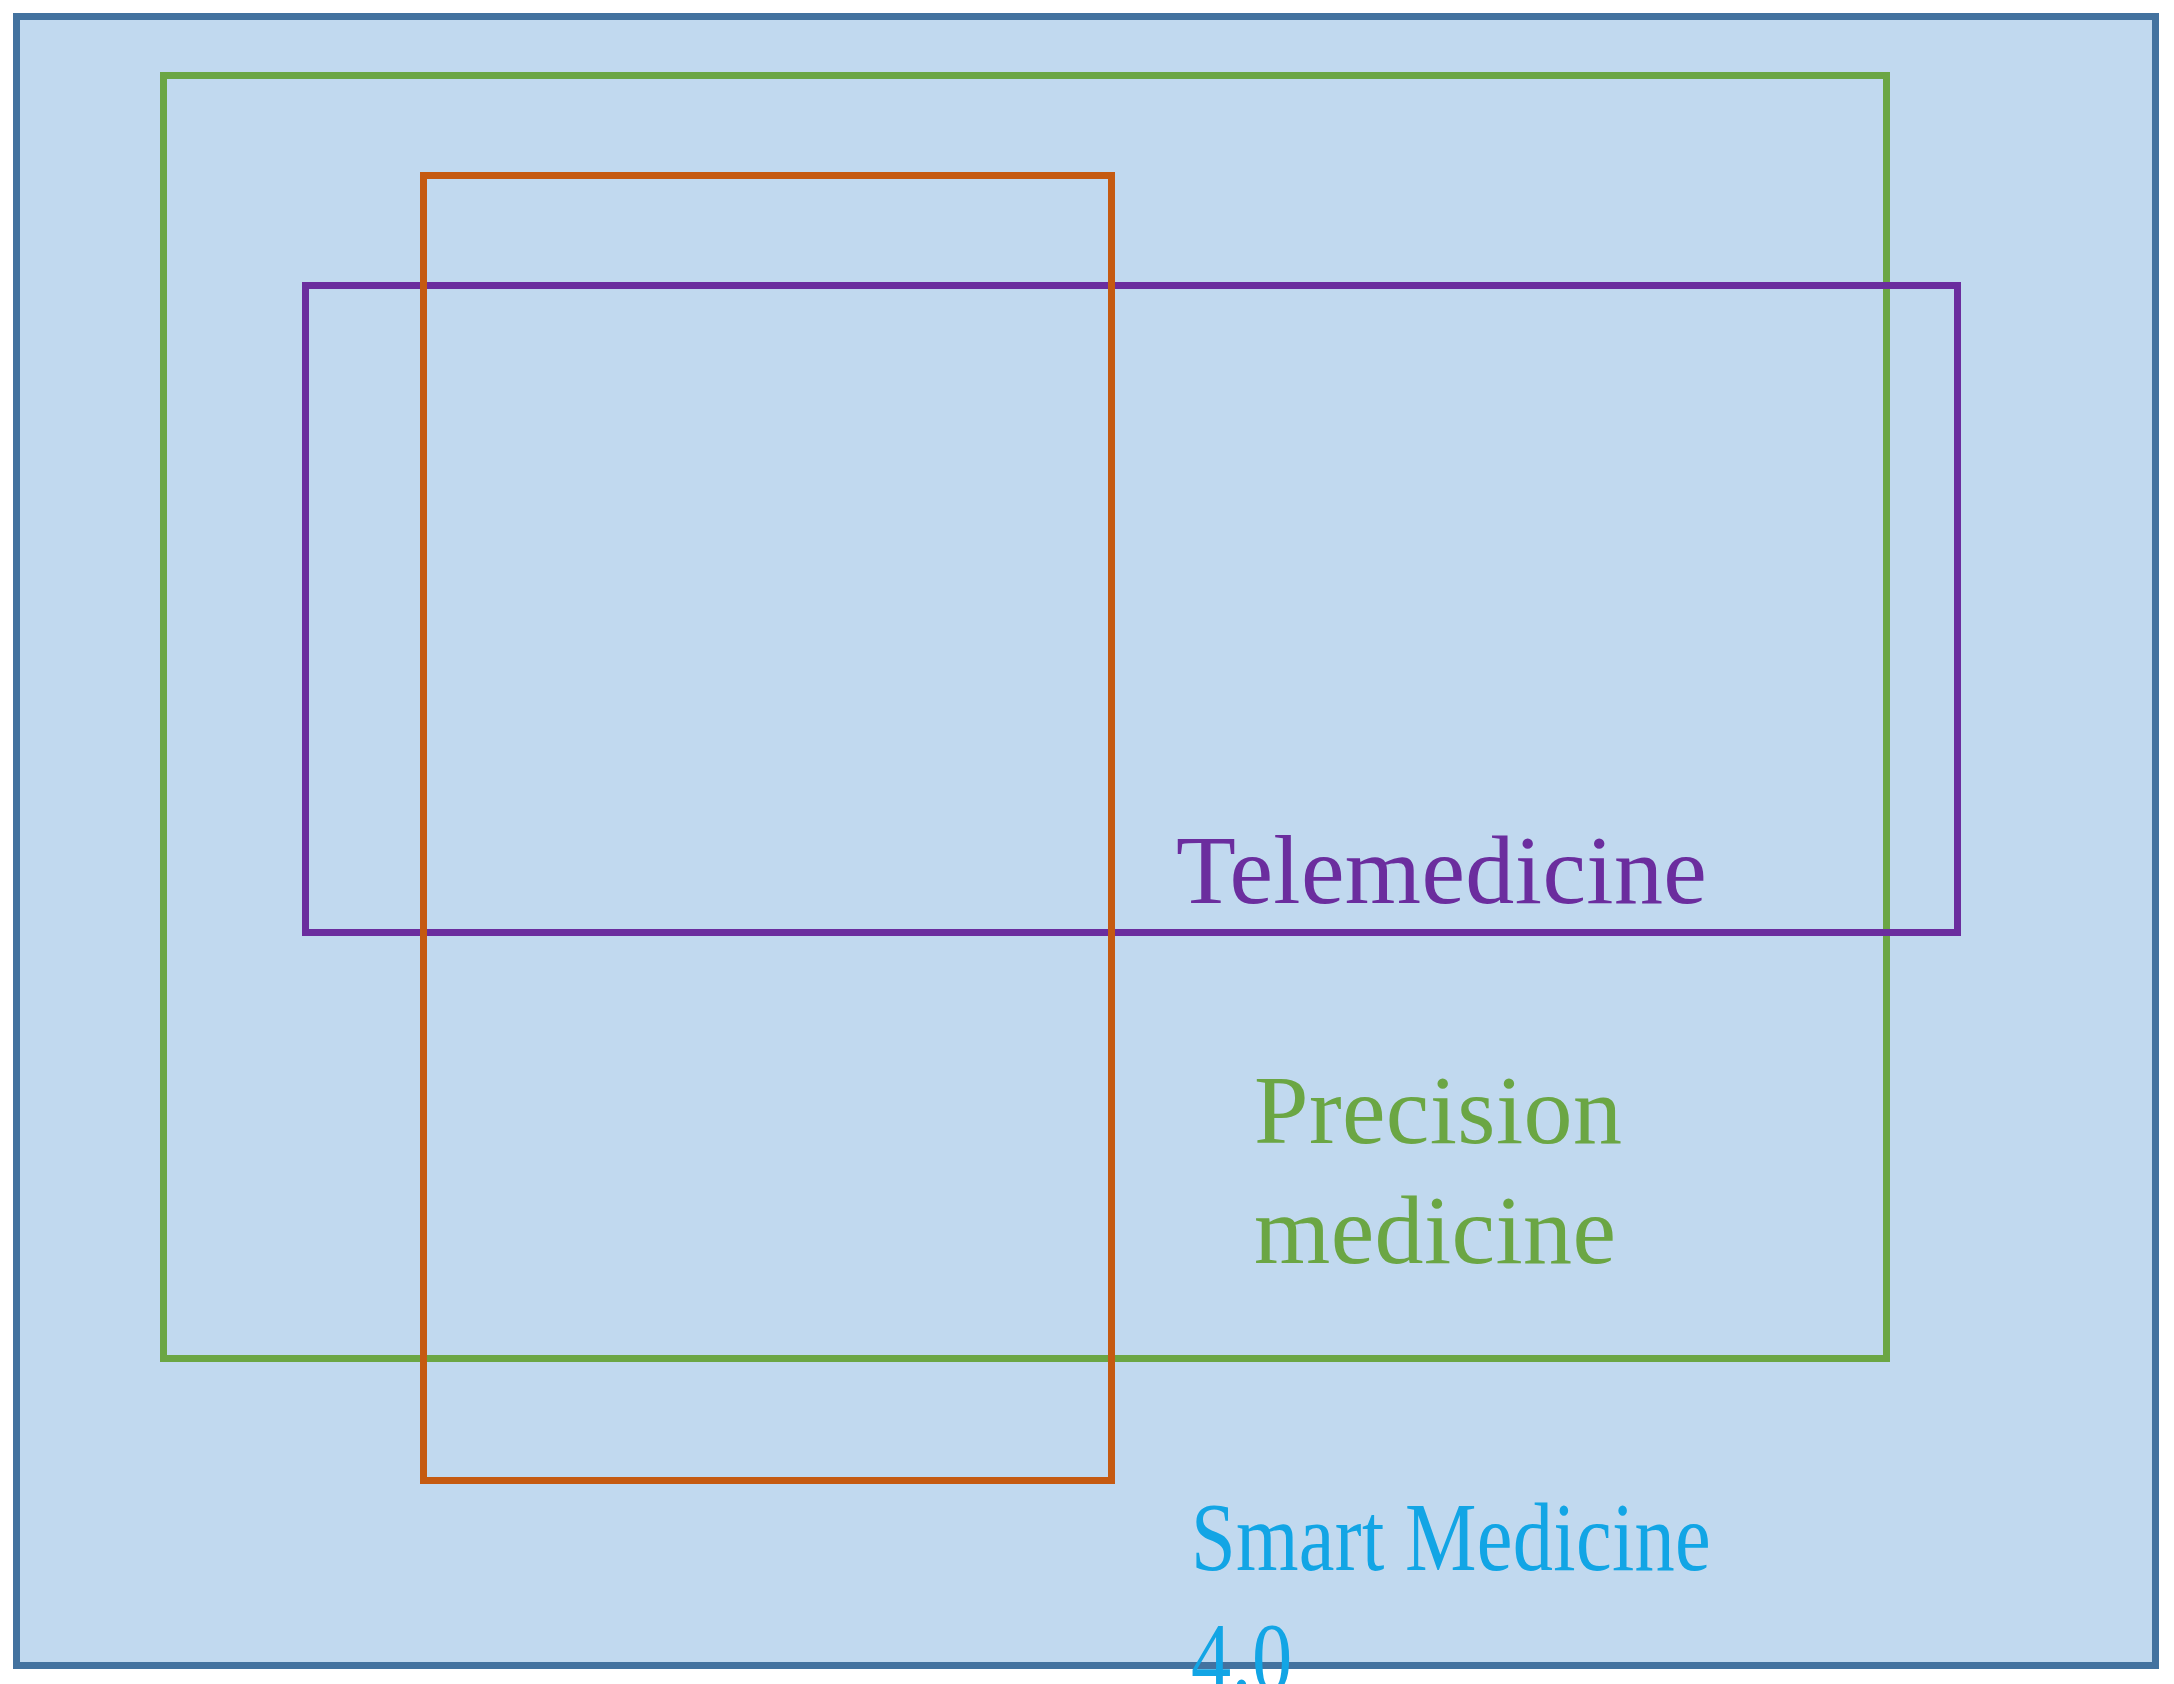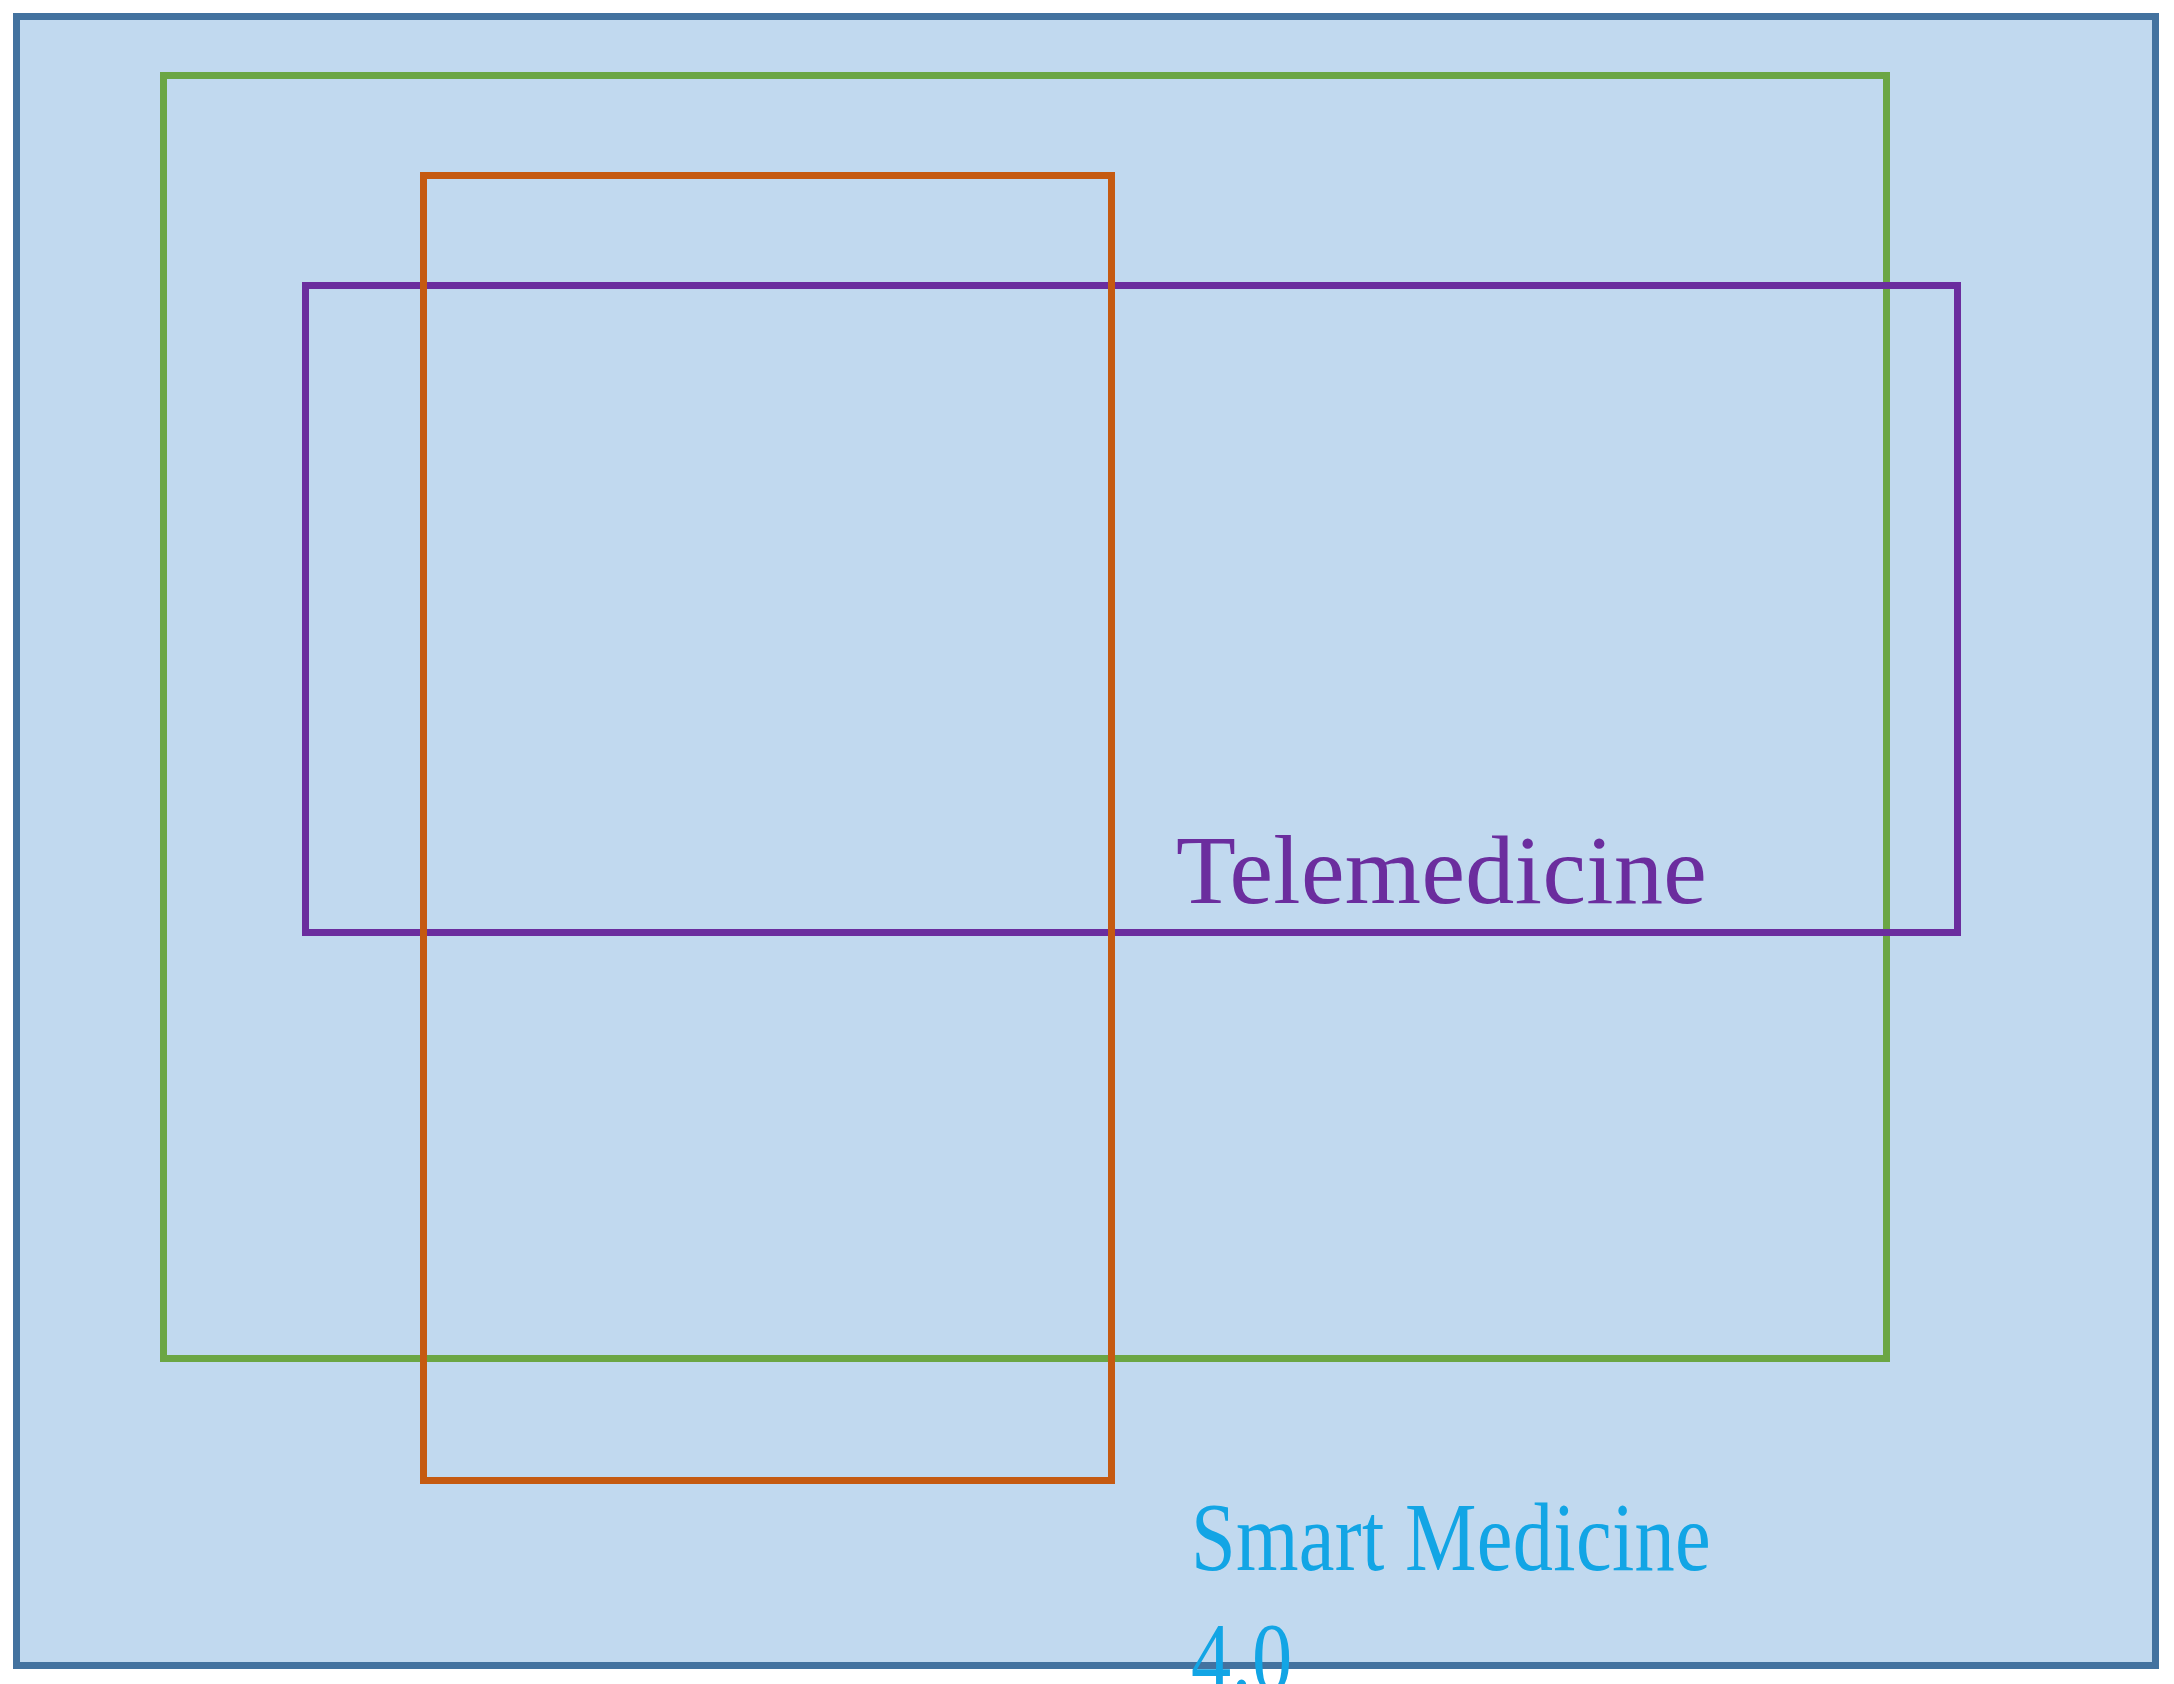--- a/index.html
+++ b/index.html
@@ -111,18 +111,20 @@
   <div class="rect rect-outer"></div>
 
   <div class="rect rect-green"></div>
 
   <div class="rect rect-purple"></div>
 
   <div class="rect rect-orange"></div>
 
   <div class="label label-telemedicine">Telemedicine</div>
 
+  <div class="label label-precision">Precision
+medicine</div>
 
 
   <div class="label label-smart">Smart Medicine 4.0</div>
 
 </div>
 
 
 </body></html>

